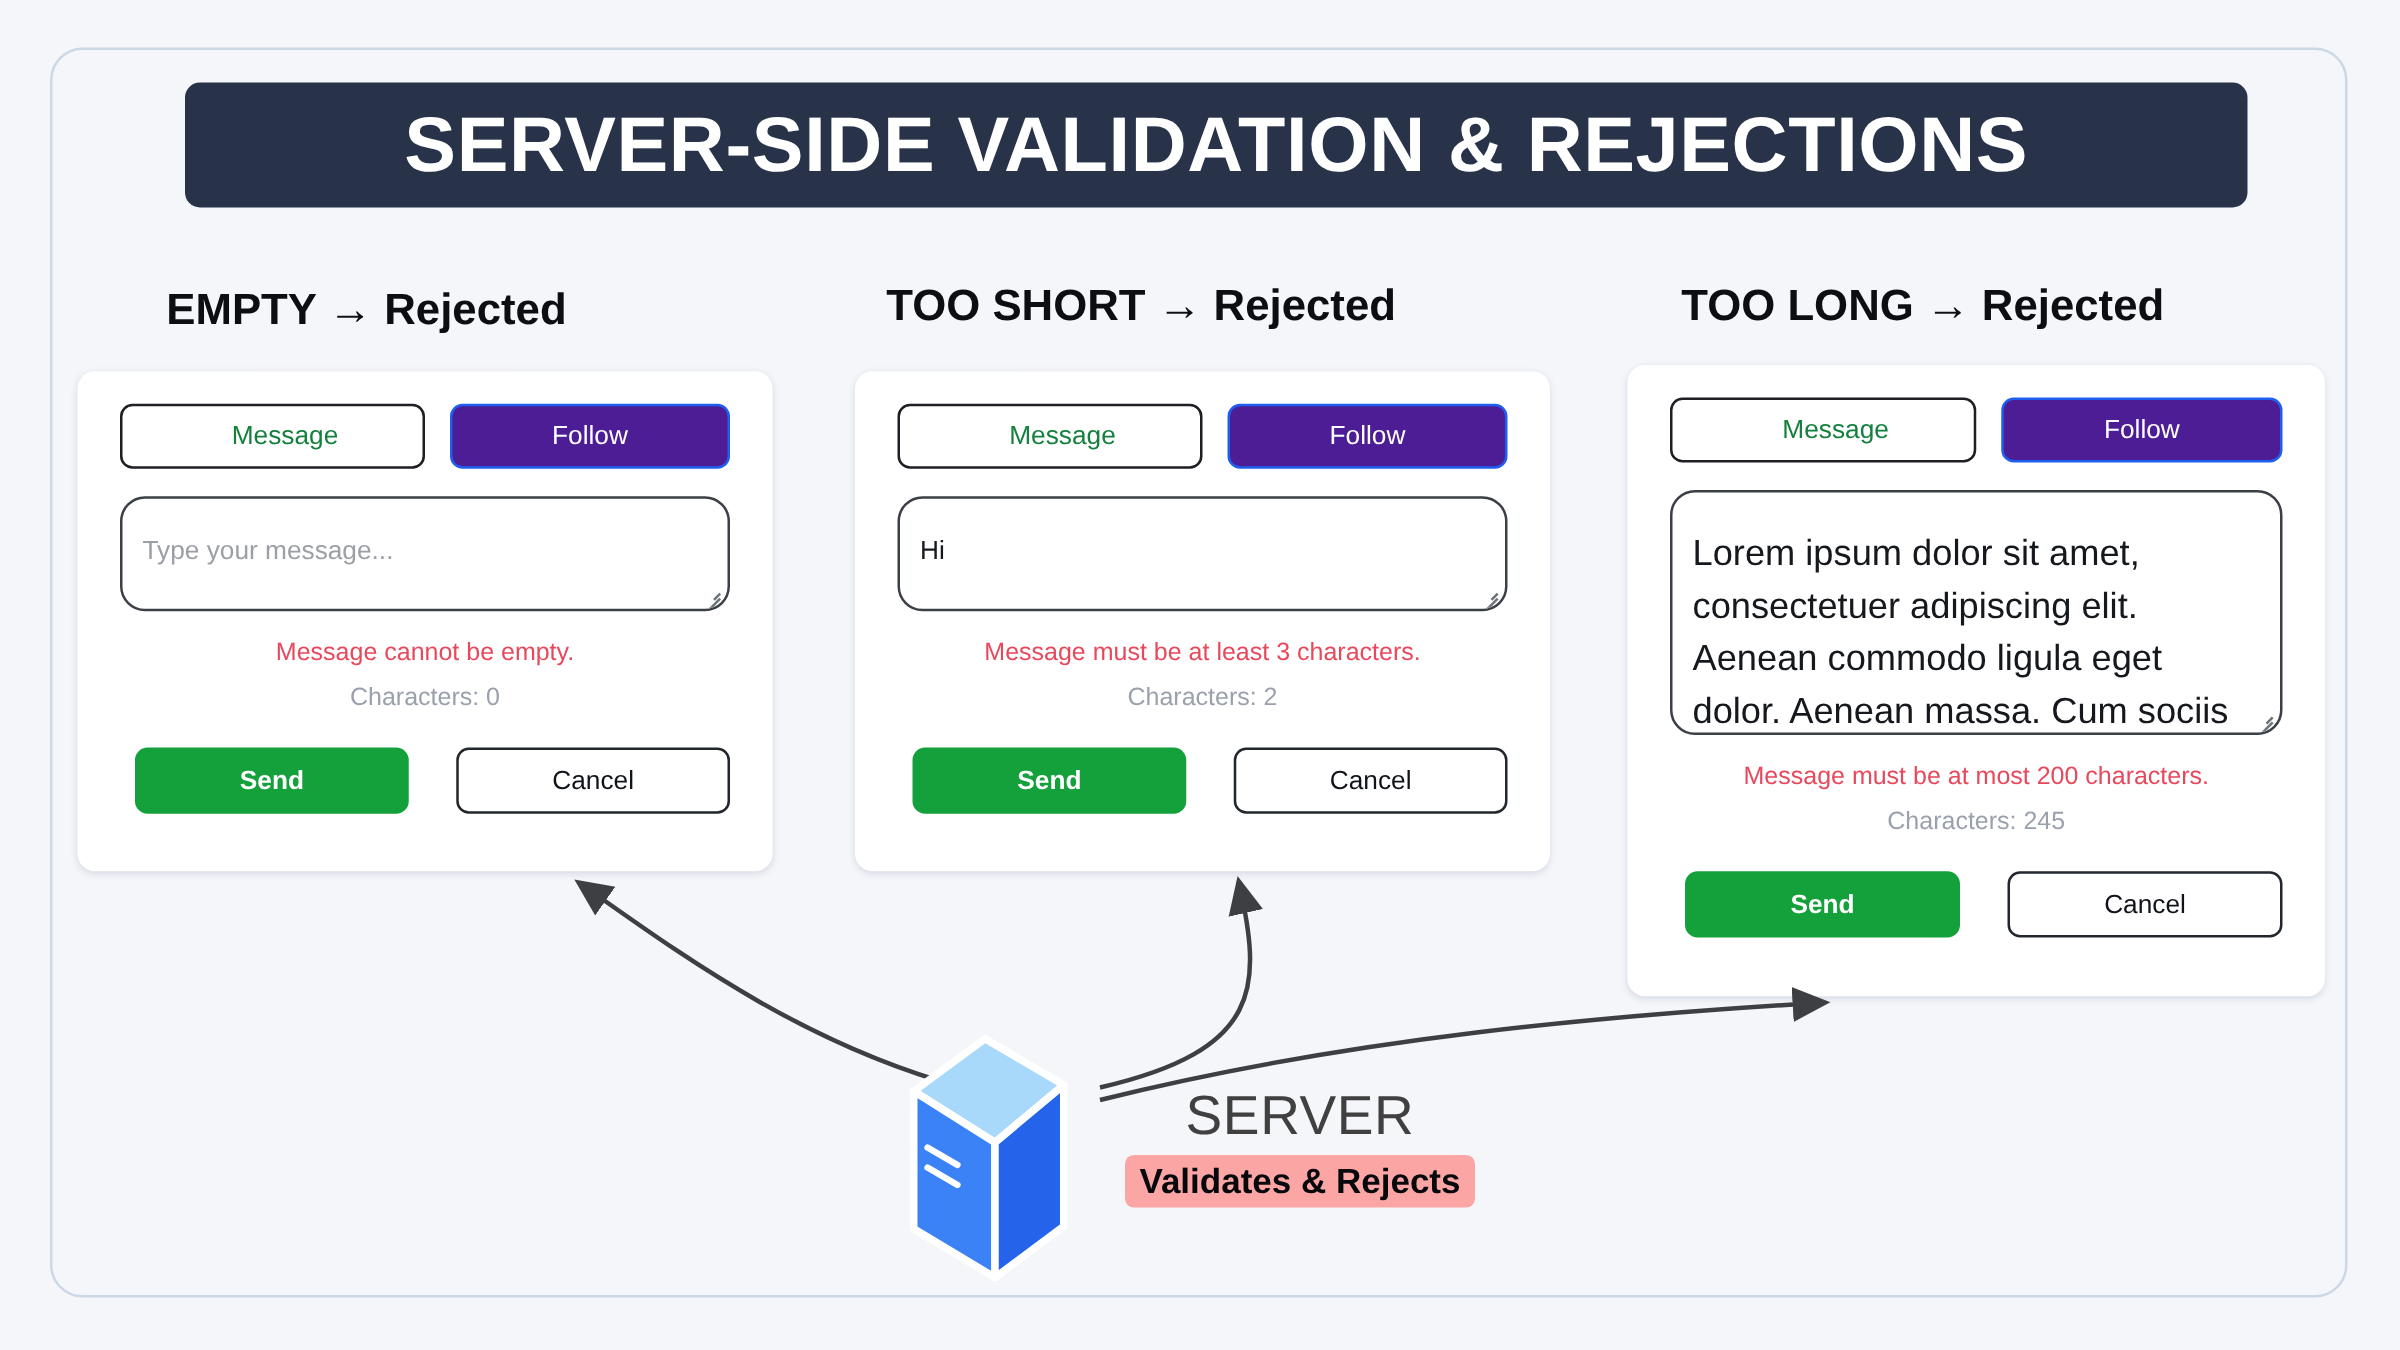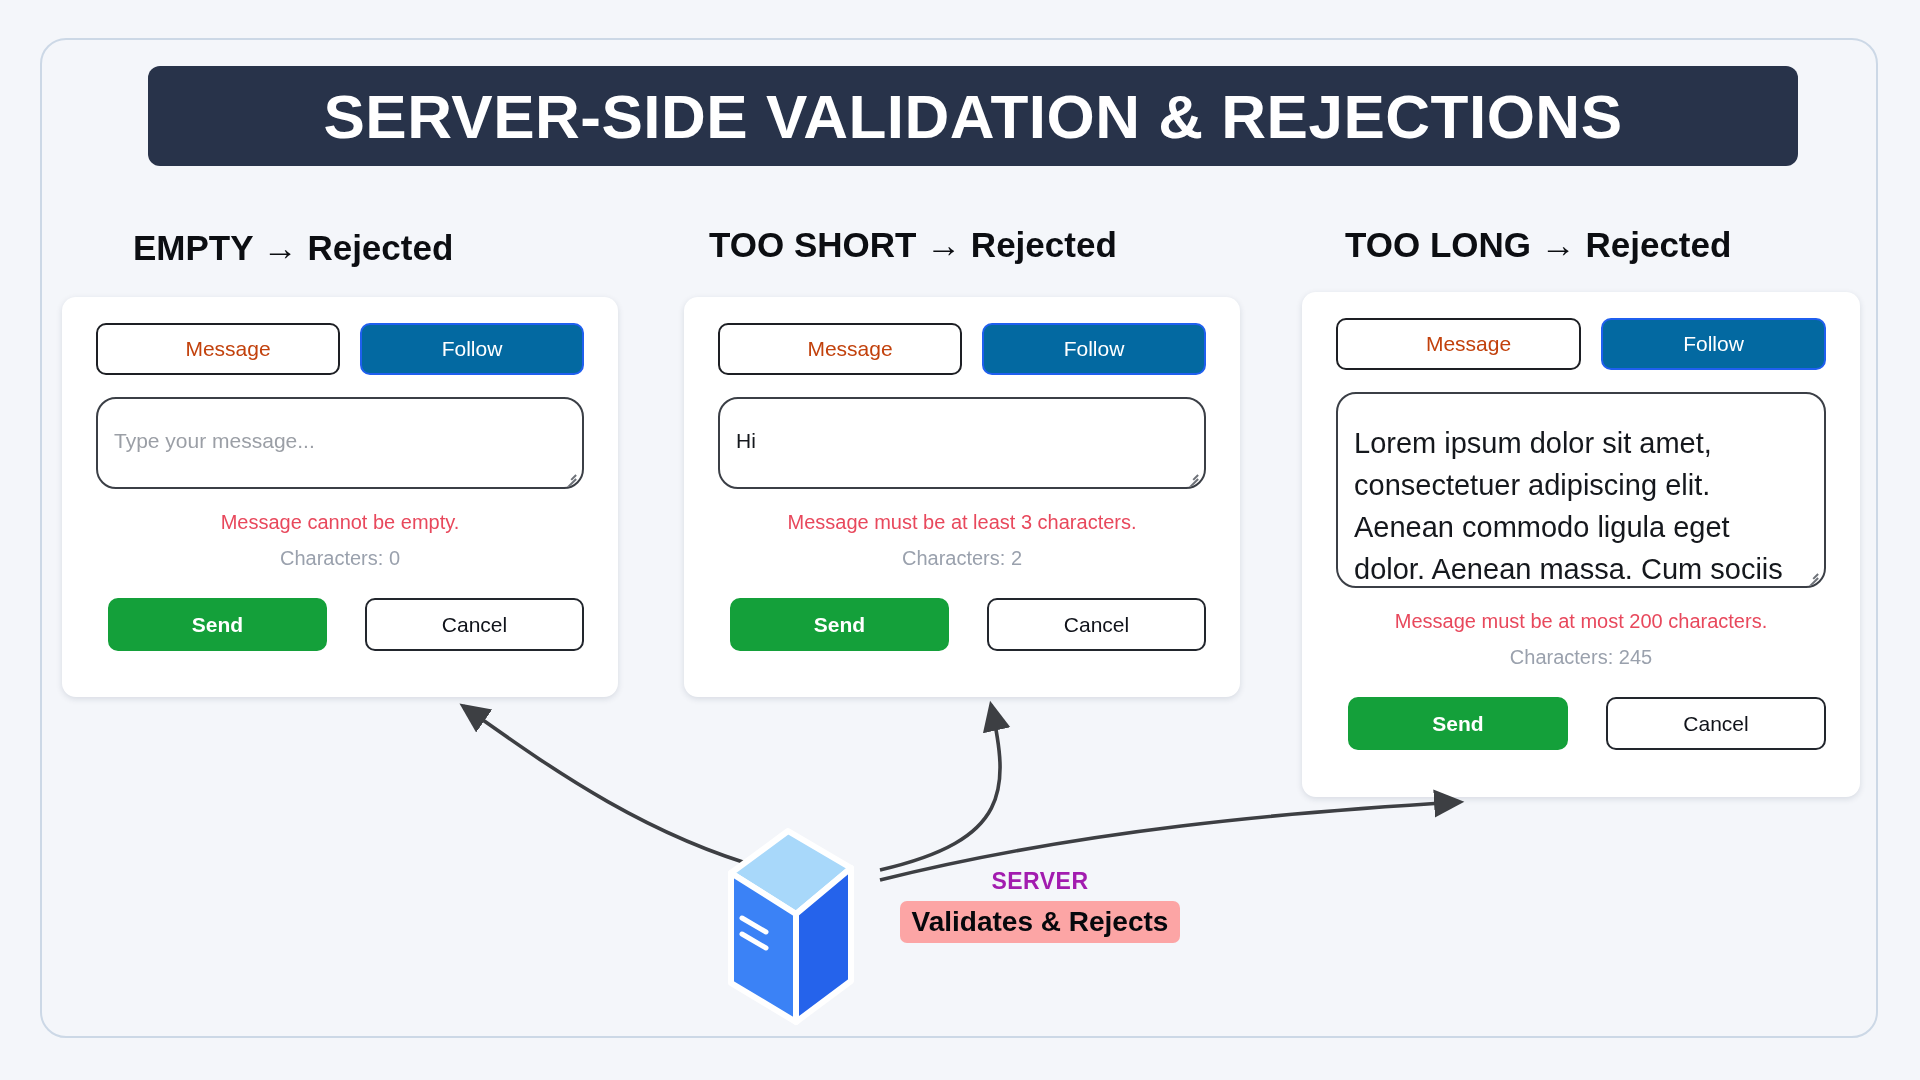--- a/index.html
+++ b/index.html
@@ -80,25 +80,25 @@
     height: 52px;
     border-radius: 10px;
     display: flex;
     align-items: center;
     justify-content: center;
     font-size: 21px;
   }
   .pill.msg {
     background: #ffffff;
     border: 2px solid #1d1f24;
-    color: #c2410c;
+    color: #15803d;
     padding-left: 20px;
   }
   .pill.follow {
-    background: #0369a1;
+    background: #4c1d95;
     border: 2px solid #1f5fef;
     color: #ffffff;
   }
 
   .textarea-box {
     position: relative;
     width: 100%;
     border: 2px solid #3b3f46;
     border-radius: 20px;
     background: #ffffff;
@@ -188,23 +188,23 @@
     height: 200px;
   }
   .server-labels {
     position: absolute;
     left: 860px;
     top: 868px;
     width: 360px;
     text-align: center;
   }
   .server-title {
-    font-size: 23px;
-    font-weight: bold;
-    color: #a21caf;
+    font-size: 44px;
+    font-weight: normal;
+    color: #404040;
     letter-spacing: 0.5px;
   }
   .server-sub {
     display: inline-block;
     margin-top: 6px;
     padding: 5px 12px;
     background: #fca5a5;
     border-radius: 7px;
     font-size: 28px;
     font-weight: bold;

